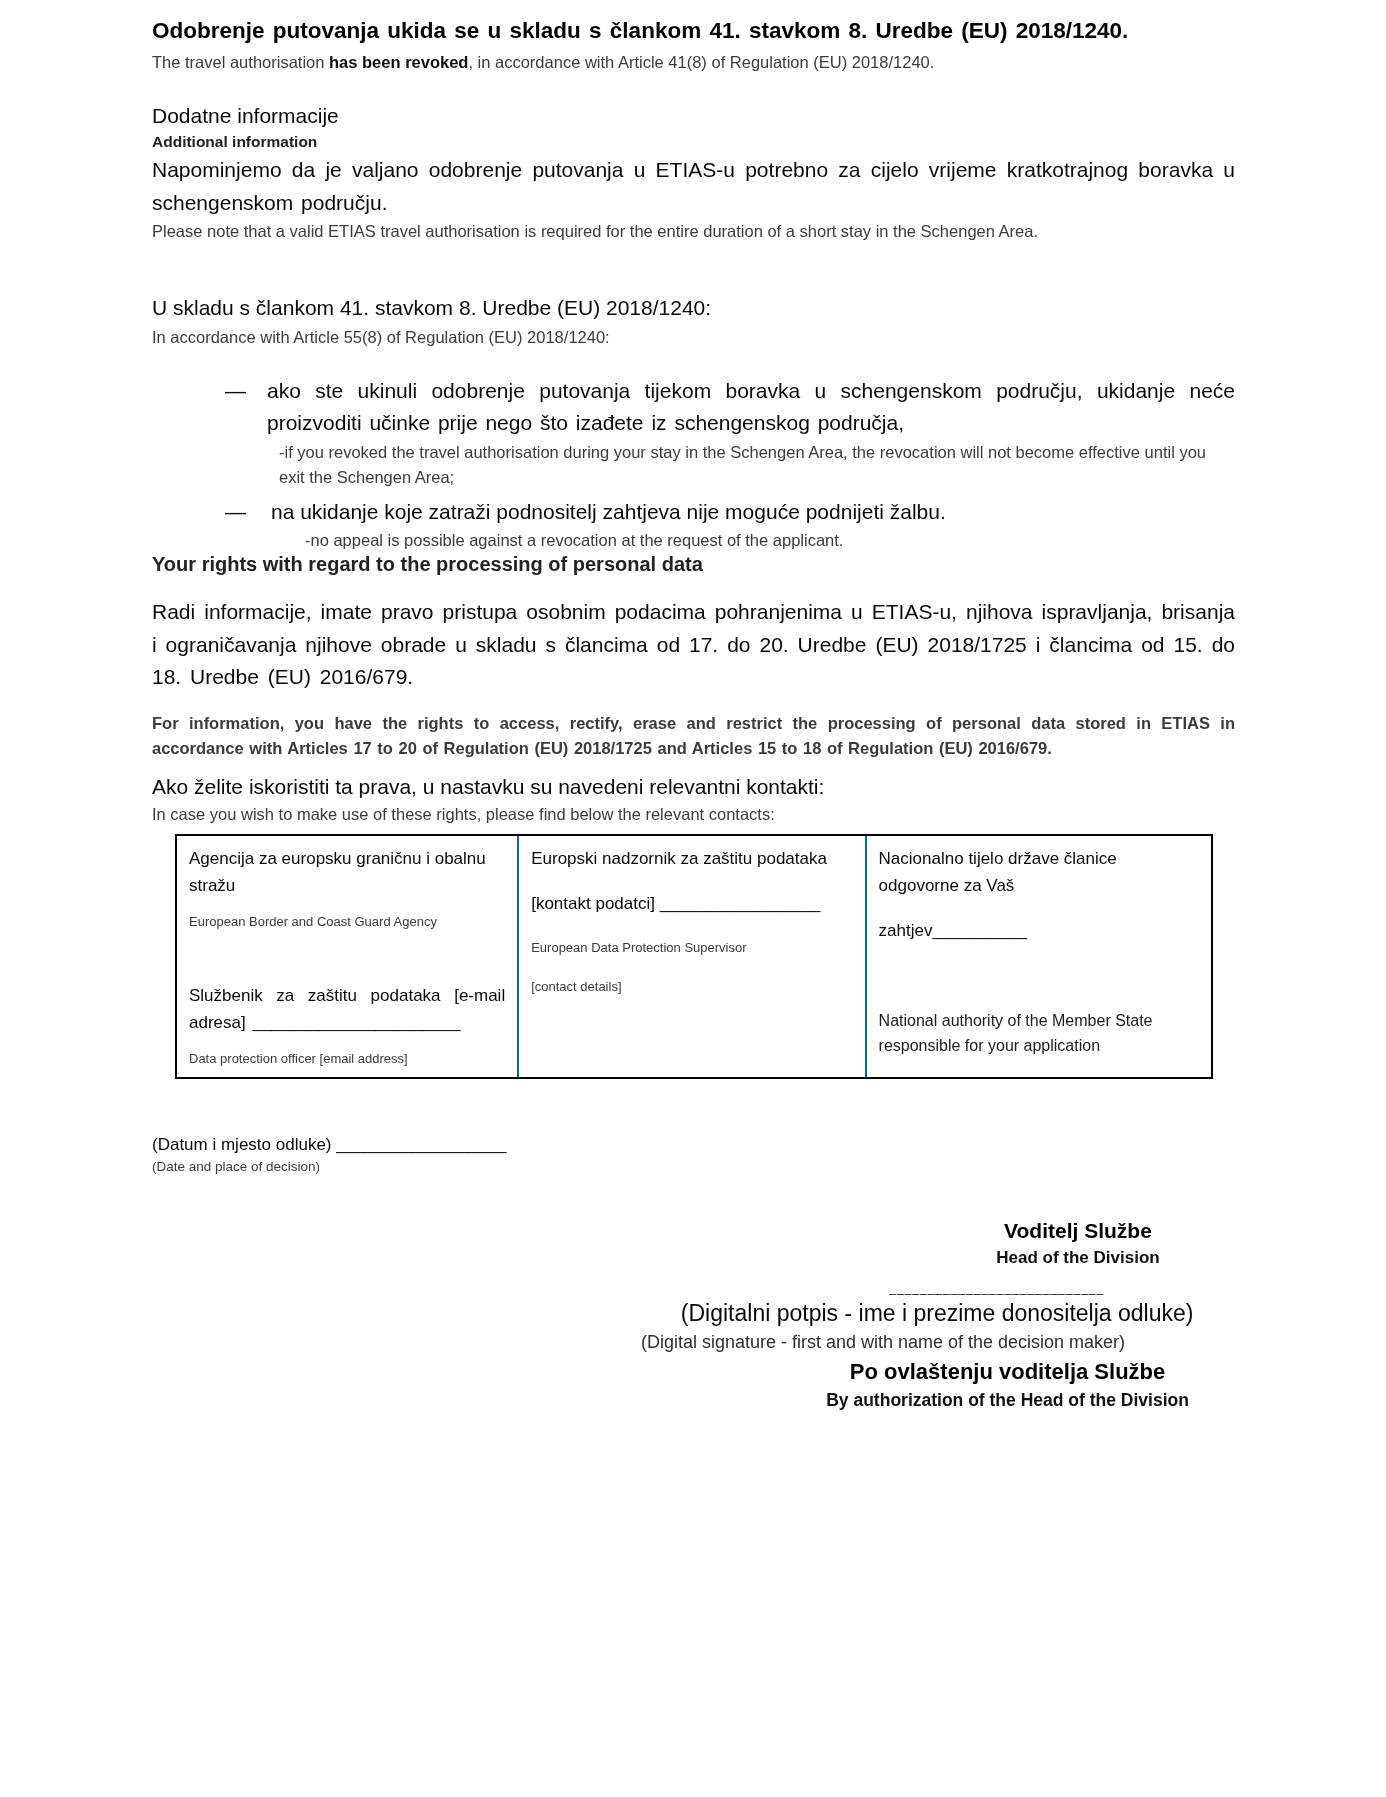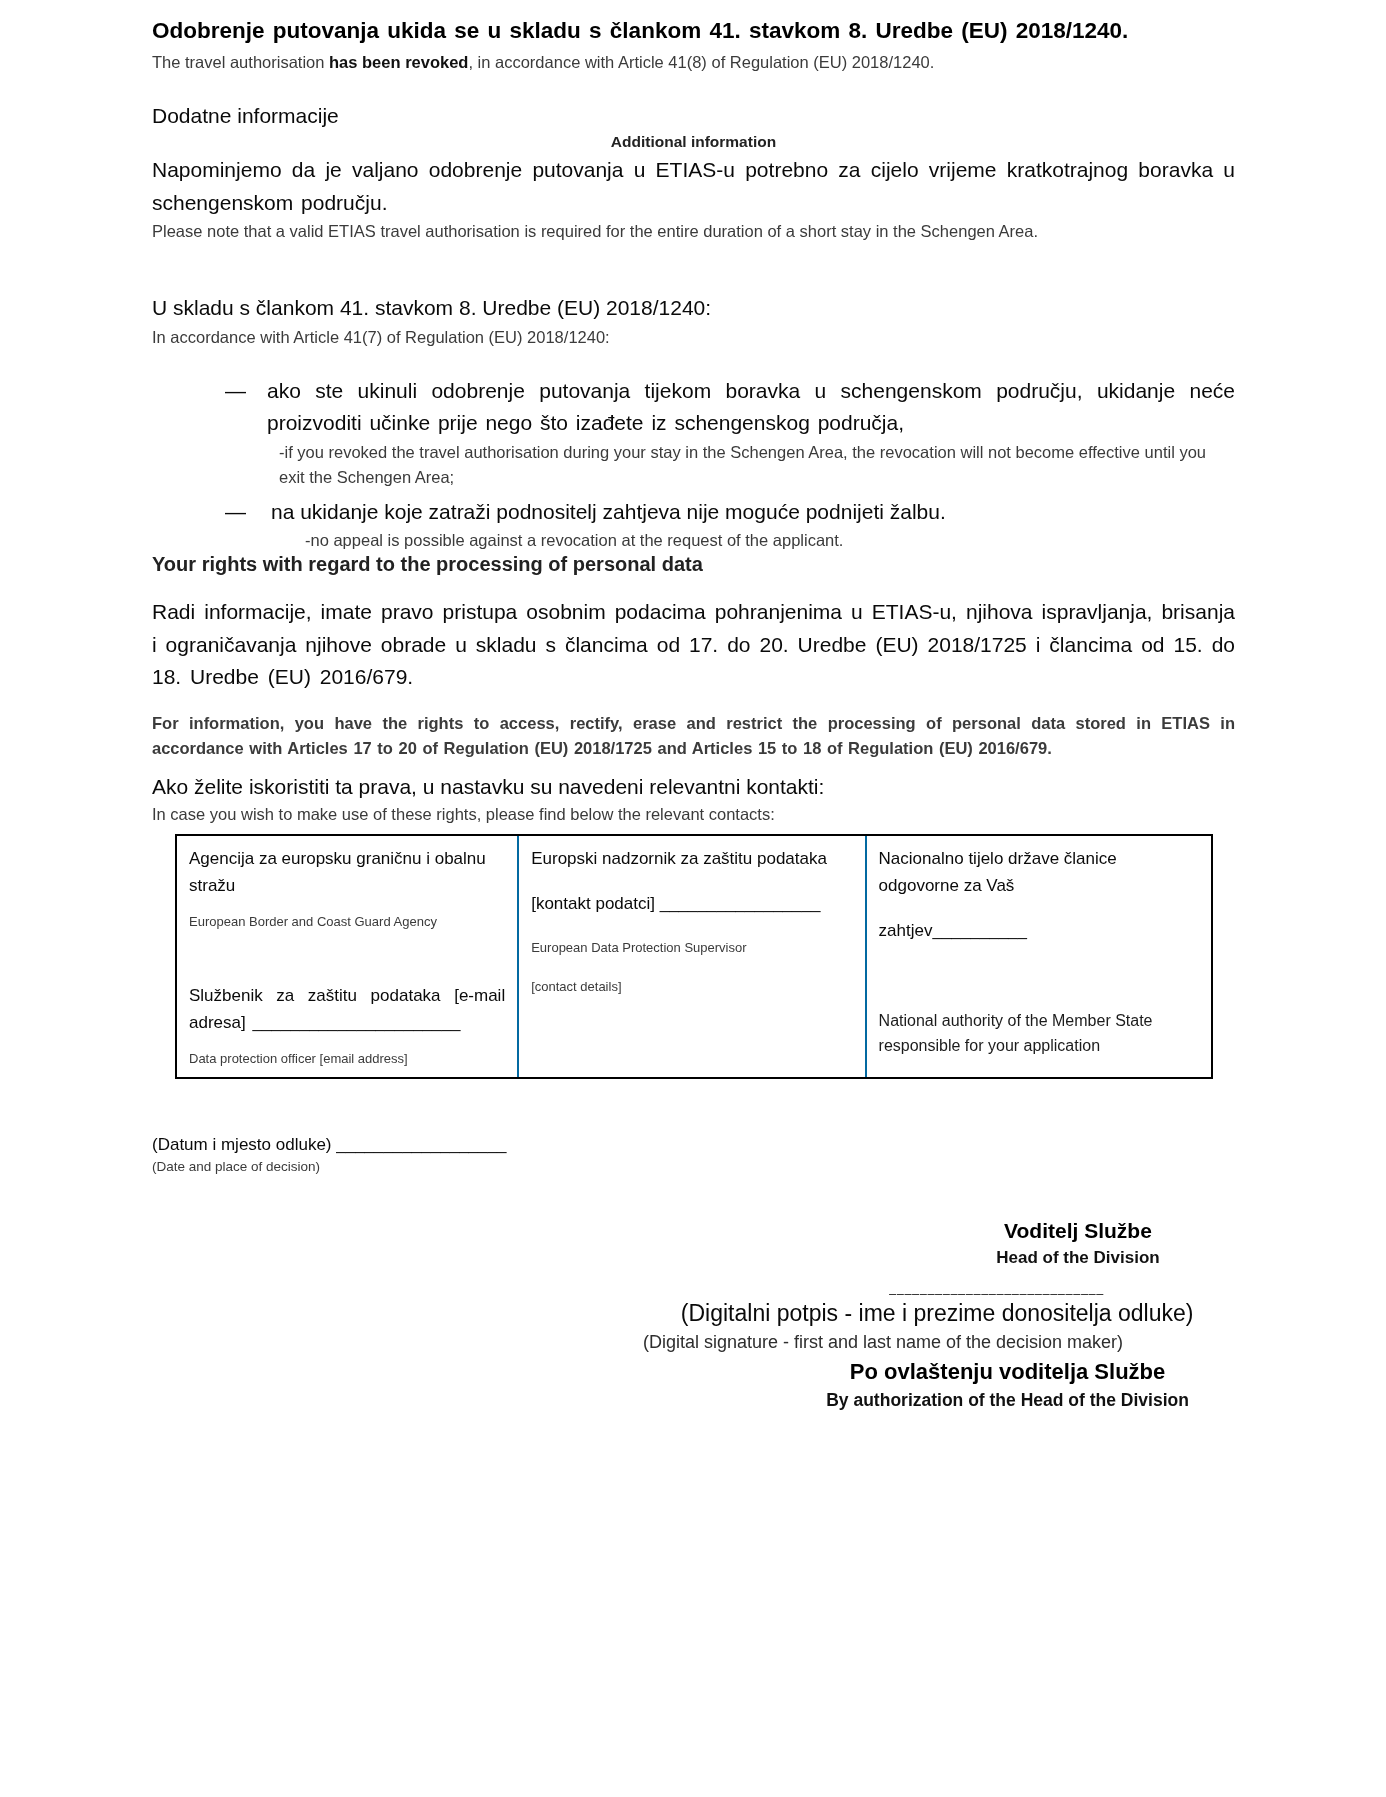--- a/index.html
+++ b/index.html
@@ -20,21 +20,21 @@
   p { margin: 0; }
 
   .heading-hr {
     font-size: 22.5px; font-weight: bold; line-height: 33px;
     text-align: justify; word-spacing: 2px; margin-bottom: 3px; color:#000;
   }
   .heading-en { font-size: 16.5px; line-height: 25px; color: #3b3b3b; margin-bottom: 26px; }
   .heading-en b { color: #111; }
 
   .sec-title-hr { font-size: 21px; line-height: 30px; color:#0a0a0a; }
-  .sec-title-en-bold { font-size: 15.5px; font-weight: bold; line-height: 21px; color:#222; margin-bottom: 2px; text-align: center; }
+  .sec-title-en-bold { font-size: 15.5px; font-weight: bold; line-height: 21px; color:#222; margin-bottom: 2px; }
 
   .napominjemo { margin-bottom: 0; word-spacing: 2px; }
   .please-note { margin-bottom: 48px; }
 
   .uskladu { margin-bottom: 0; }
   .inaccordance { margin-bottom: 25px; }
 
   
   .bullets { padding-left: 73px; }
   .bullet { display: flex; }
@@ -98,21 +98,21 @@
 
   <p class="heading-hr">Odobrenje putovanja ukida se u skladu s člankom 41. stavkom 8. Uredbe (EU) 2018/1240.</p>
   <p class="heading-en"><span>The travel authorisation </span><b>has been revoked</b><span>, in accordance with Article 41(8) of Regulation (EU) 2018/1240.</span></p>
 
   <p class="sec-title-hr">Dodatne informacije</p>
   <p class="sec-title-en-bold">Additional information</p>
   <p class="hr-lg justify napominjemo">Napominjemo da je valjano odobrenje putovanja u ETIAS-u potrebno za cijelo vrijeme kratkotrajnog boravka u schengenskom području.</p>
   <p class="en-md justify please-note">Please note that a valid ETIAS travel authorisation is required for the entire duration of a short stay in the Schengen Area.</p>
 
   <p class="hr-lg uskladu">U skladu s člankom 41. stavkom 8. Uredbe (EU) 2018/1240:</p>
-  <p class="en-md inaccordance">In accordance with Article 41(7) of Regulation (EU) 2018/1240:</p>
+  <p class="en-md inaccordance">In accordance with Article 55(8) of Regulation (EU) 2018/1240:</p>
 
   <div class="bullets">
     <div class="bullet">
       <span class="dash">—</span>
       <div class="bullet-body">
         <p class="hr-lg justify bullet-hr">ako ste ukinuli odobrenje putovanja tijekom boravka u schengenskom području, ukidanje neće proizvoditi učinke prije nego što izađete iz schengenskog područja,</p>
         <p class="en-md bullet1-en">-if you revoked the travel authorisation during your stay in the Schengen Area, the revocation will not become effective until you exit the Schengen Area;</p>
       </div>
     </div>
     <div class="bullet bullet2">
@@ -158,21 +158,21 @@
       <p class="sig-role-hr">Voditelj Službe</p>
       <p class="sig-role-en">Head of the Division</p>
     </div>
     <div class="sig-line-wrap">
       <p class="sig-line">____________________________</p>
     </div>
     <div class="sig-digital-hr-wrap">
       <p class="sig-digital-hr">(Digitalni potpis - ime i prezime donositelja odluke)</p>
     </div>
     <div class="sig-digital-en-wrap">
-      <p class="sig-digital-en">(Digital signature - first and last name of the decision maker)</p>
+      <p class="sig-digital-en">(Digital signature - first and with name of the decision maker)</p>
     </div>
     <div class="sig-auth-wrap">
       <p class="sig-auth-hr">Po ovlaštenju voditelja Službe</p>
       <p class="sig-auth-en">By authorization of the Head of the Division</p>
     </div>
   </div>
 
 </div>
 
 </body></html>

